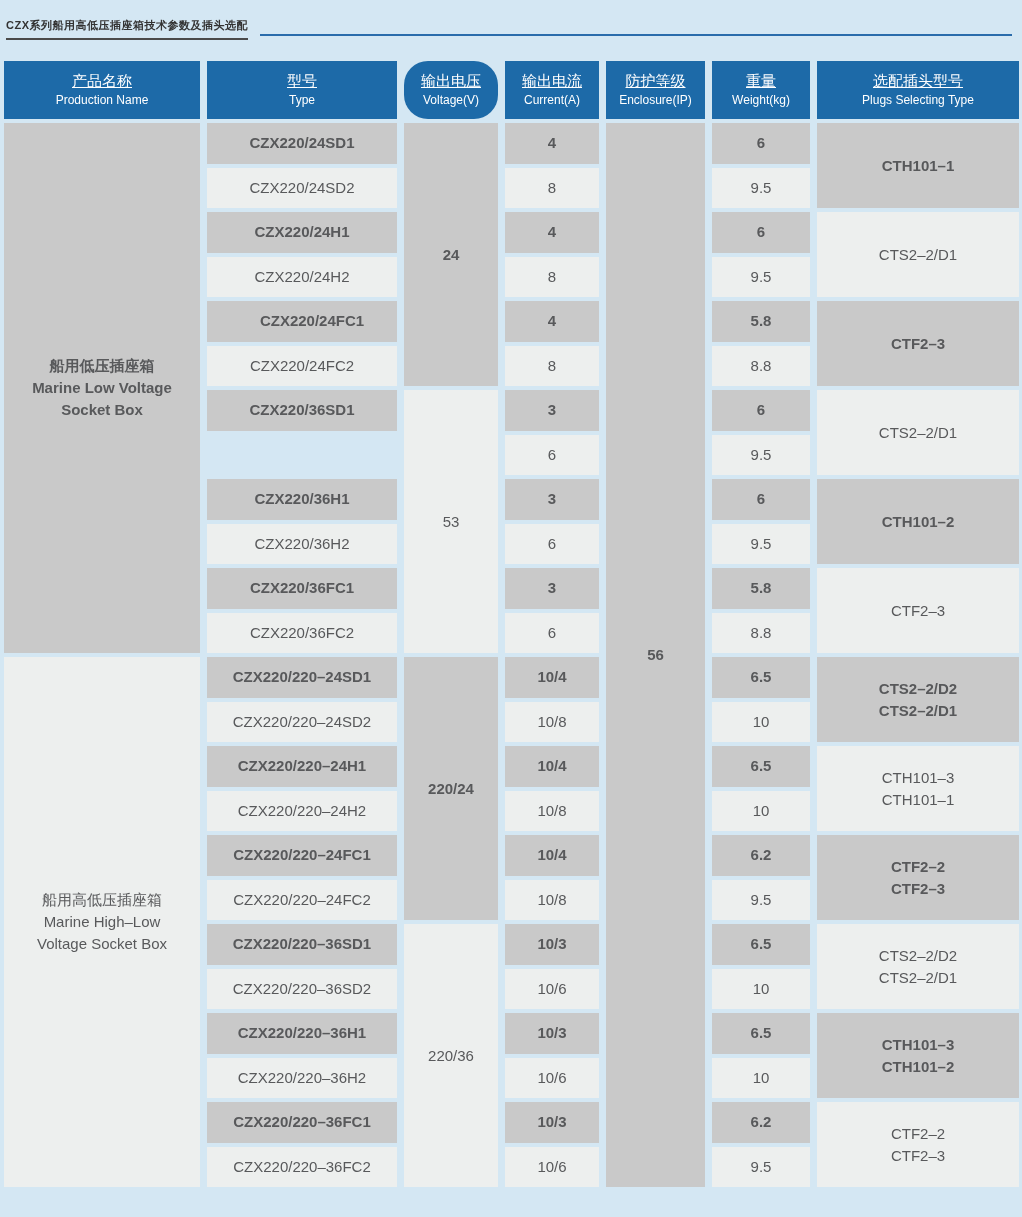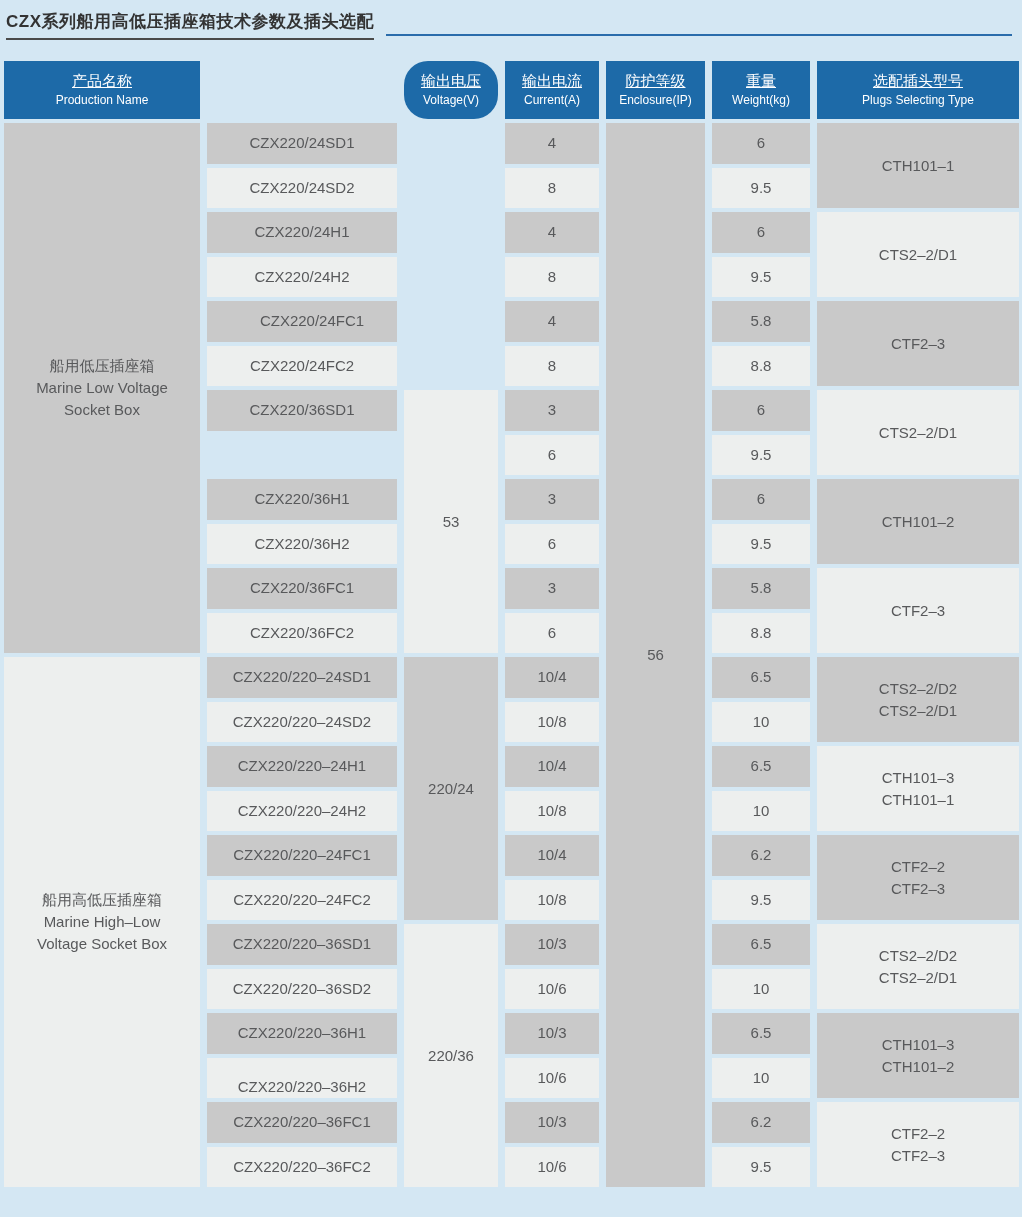--- a/index.html
+++ b/index.html
@@ -8,21 +8,21 @@
     --title-text:#333333; --title-underline:#4a4a4a; --title-rule:#2a6cab;
   }
   *{box-sizing:border-box;}
   html,body{margin:0;padding:0;}
   body{
     width:1022px;height:1217px;background:var(--page-bg);
     font-family:"Liberation Sans","DejaVu Sans",sans-serif;overflow:hidden;
   }
   .title-row{display:flex;align-items:flex-end;padding:10px 10px 0 6px;height:40px;}
   .page-title{
-    font-size:17px;font-weight:bold;color:var(--title-text);
+    font-size:11px;font-weight:bold;color:var(--title-text);
     padding-bottom:5px;border-bottom:2px solid var(--title-underline);letter-spacing:.5px;white-space:nowrap;
   }
   .title-rule{flex:1;height:0;border-bottom:2px solid var(--title-rule);margin-left:12px;margin-bottom:4px;}
   .spec-table{
     display:grid;
     grid-template-columns:196px 190px 94px 94px 99px 98px 202px;
     grid-template-rows:58px repeat(24,40.5px);
     gap:4px 7px;
     padding:0 4px;
     margin-top:21px;
@@ -31,36 +31,40 @@
     background:var(--header-bg);color:var(--header-text);
     display:flex;flex-direction:column;justify-content:center;align-items:center;
     text-align:center;line-height:1.45;grid-row:1;
   }
   .hcell .zh{font-size:15px;text-decoration:underline;}
   .hcell .en{font-size:12px;}
   .cell{
     display:flex;flex-direction:column;align-items:center;justify-content:center;
     text-align:center;color:var(--cell-text);font-size:15px;line-height:1.45;
   }
-  .cell.gray{background:var(--row-gray);}
+  .cell.gray{background:var(--row-gray);font-weight:bold;}
   .cell.light{background:var(--row-light);}
 </style>
 </head>
 <body>
 
 <div class="title-row">
   <span class="page-title">CZX系列船用高低压插座箱技术参数及插头选配</span>
   <span class="title-rule"></span>
 </div>
 
 <div class="spec-table">
     <div class="hcell" style="grid-column: 1;">
       <div class="zh">产品名称</div>
       <div class="en">Production Name</div>
     </div>
+    <div class="hcell" style="grid-column: 2;">
+      <div class="zh">型号</div>
+      <div class="en">Type</div>
+    </div>
     <div class="hcell" style="grid-column: 3; border-radius: 24px;">
       <div class="zh">输出电压</div>
       <div class="en">Voltage(V)</div>
     </div>
     <div class="hcell" style="grid-column: 4;">
       <div class="zh">输出电流</div>
       <div class="en">Current(A)</div>
     </div>
     <div class="hcell" style="grid-column: 5;">
       <div class="zh">防护等级</div>
@@ -137,28 +141,31 @@
     </div>
     <div class="cell gray" style="grid-area: 20 / 2;">
       <div>CZX220/220–36SD1</div>
     </div>
     <div class="cell light" style="grid-area: 21 / 2;">
       <div>CZX220/220–36SD2</div>
     </div>
     <div class="cell gray" style="grid-area: 22 / 2;">
       <div>CZX220/220–36H1</div>
     </div>
-    <div class="cell light" style="grid-area: 23 / 2; justify-content: flex-end;">
+    <div class="cell light" style="grid-area: 23 / 2;">
       <div>CZX220/220–36H2</div>
     </div>
     <div class="cell gray" style="grid-area: 24 / 2;">
       <div>CZX220/220–36FC1</div>
     </div>
     <div class="cell light" style="grid-area: 25 / 2;">
       <div>CZX220/220–36FC2</div>
+    </div>
+    <div class="cell gray" style="grid-area: 2 / 3 / span 6;">
+      <div>24</div>
     </div>
     <div class="cell light" style="grid-area: 8 / 3 / span 6;">
       <div>53</div>
     </div>
     <div class="cell gray" style="grid-area: 14 / 3 / span 6;">
       <div>220/24</div>
     </div>
     <div class="cell light" style="grid-area: 20 / 3 / span 6;">
       <div>220/36</div>
     </div>

